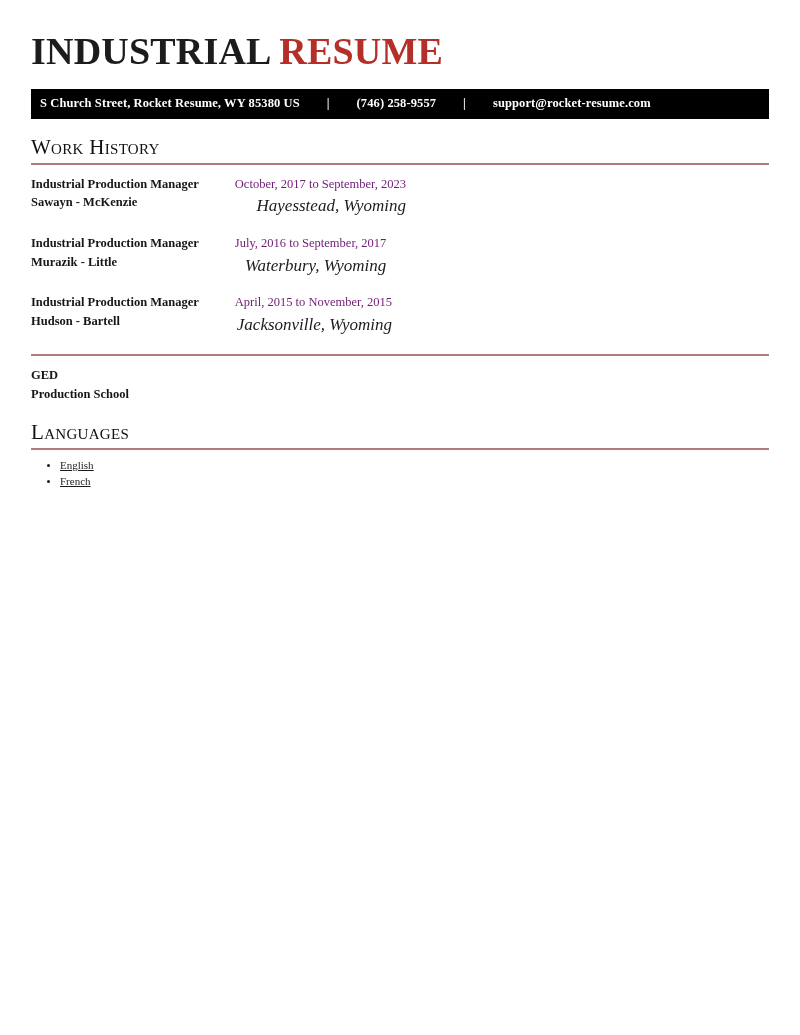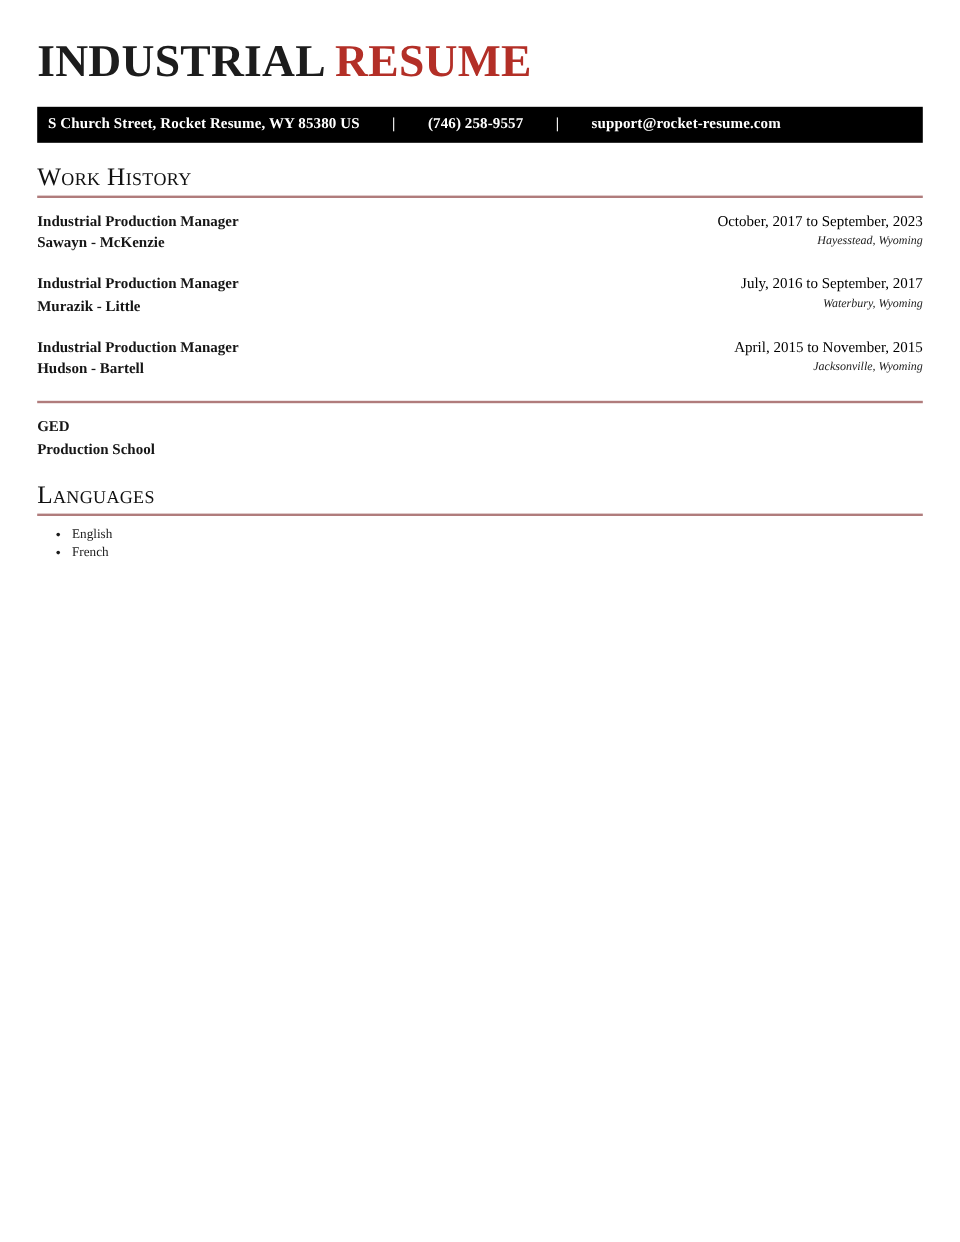--- a/index.html
+++ b/index.html
@@ -79,58 +79,58 @@
     border: 0;
     border-top: 2px solid #b07c7c;
     height: 0;
     width: 100%;
   }
 
   
   .entries { margin-top: 10px; }
   .entry {
     display: flex;
-    justify-content: space-between;
     align-items: flex-start;
     margin-bottom: 15px;
+    gap: 36px;
   }
   .entry:last-child { margin-bottom: 0; }
   .entry-left { text-align: left; }
   .entry-right { text-align: right; }
 
   .entry-role,
   .entry-org {
     font-size: 12.5px;
     font-weight: bold;
     line-height: 1.5;
     color: #161616;
     white-space: nowrap;
   }
   .entry-dates {
     font-size: 12.5px;
     font-weight: normal;
     line-height: 1.5;
-    color: #000000;
-    white-space: nowrap;
-    margin-left: 32px;
+    color: #701a75;
+    white-space: nowrap;
   }
   .entry-location {
-    font-size: 10px;
+    font-size: 17px;
     font-style: italic;
     font-weight: normal;
     line-height: 1.5;
     color: #1c1c1c;
     white-space: nowrap;
   }
 
   
   .lang-list {
     margin: 7px 0 0 0;
     padding-left: 29px;
     list-style: none;
+    text-decoration: underline;
   }
   .lang-list li {
     position: relative;
     font-size: 11px;
     line-height: 1.42;
     color: #1c1c1c;
   }
   .lang-list li::before {
     content: "";
     position: absolute;

